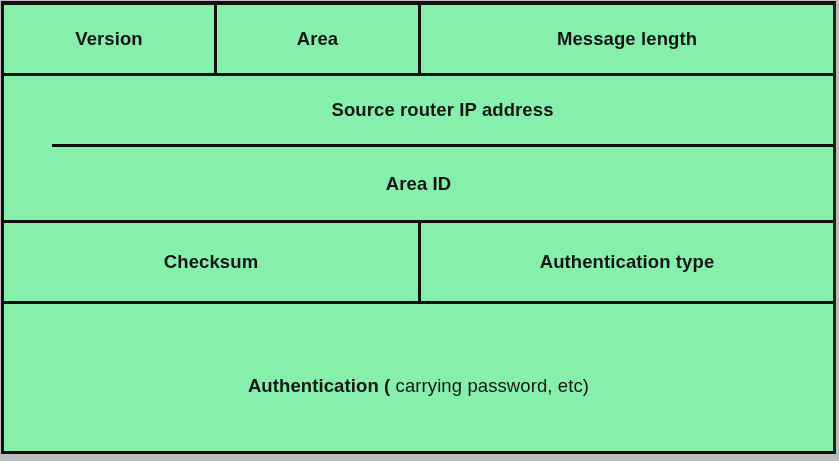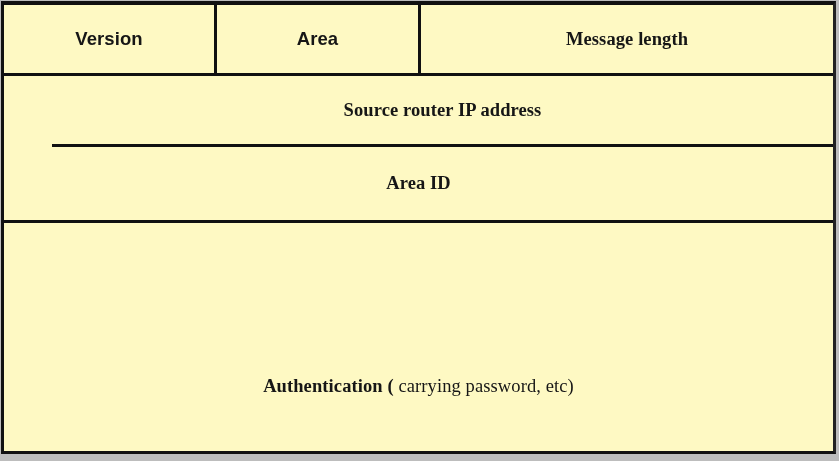--- a/index.html
+++ b/index.html
@@ -28,21 +28,21 @@
     position: absolute;
     left: 1px;
     top: 1px;
     width: 835px;
     height: 453px;
     box-sizing: border-box;
     border-top: 4px solid #111111;
     border-left: 3px solid #111111;
     border-right: 3px solid #222222;
     border-bottom: 3px solid #111111;
-    background: #fef9c3;
+    background: #86efac;
   }
 
   .row {
     position: absolute;
     left: 0;
     right: 0;
     display: flex;
     box-sizing: border-box;
   }
 
@@ -72,21 +72,21 @@
   
   #row-header      { top: 0px;   height: 71px;  }
   #row-source-ip   { top: 71px;  height: 71px; margin-left: 48px;  }
   #row-area-id     { top: 142px; height: 76px; justify-content: center;  }
   #row-checksum    { top: 218px; height: 81px;  }
   #row-auth        { top: 299px; height: 148px; }
 
   
   .col-version  { width: 213px; }
   .col-type     { width: 204px; }
-  .col-msglen   { flex: 1 1 auto; font-family: Liberation Serif, serif; }
+  .col-msglen   { flex: 1 1 auto; }
   .col-checksum { width: 417px; }
   .col-authtype { flex: 1 1 auto; }
 
   .auth-note {
     font-weight: normal;
   }
 
   .auth-text {
     display: inline-block;
     transform: translateY(8px);
@@ -126,20 +126,28 @@
         <span>Source router IP address</span>
       </div>
     </div>
 
     <div class="row divided-below" id="row-area-id">
       <div class="cell col-msglen">
         <span>Area ID</span>
       </div>
     </div>
 
+    <div class="row divided-below" id="row-checksum">
+      <div class="cell vdiv col-checksum">
+        <span>Checksum</span>
+      </div>
+      <div class="cell col-authtype">
+        <span>Authentication type</span>
+      </div>
+    </div>
 
     <div class="row" id="row-auth">
       <div class="cell col-msglen">
         <span class="auth-text"><span>Authentication (</span><span class="auth-note"> carrying password, etc)</span></span>
       </div>
     </div>
 
   </div>
 
   <div class="bottom-strip"></div>

